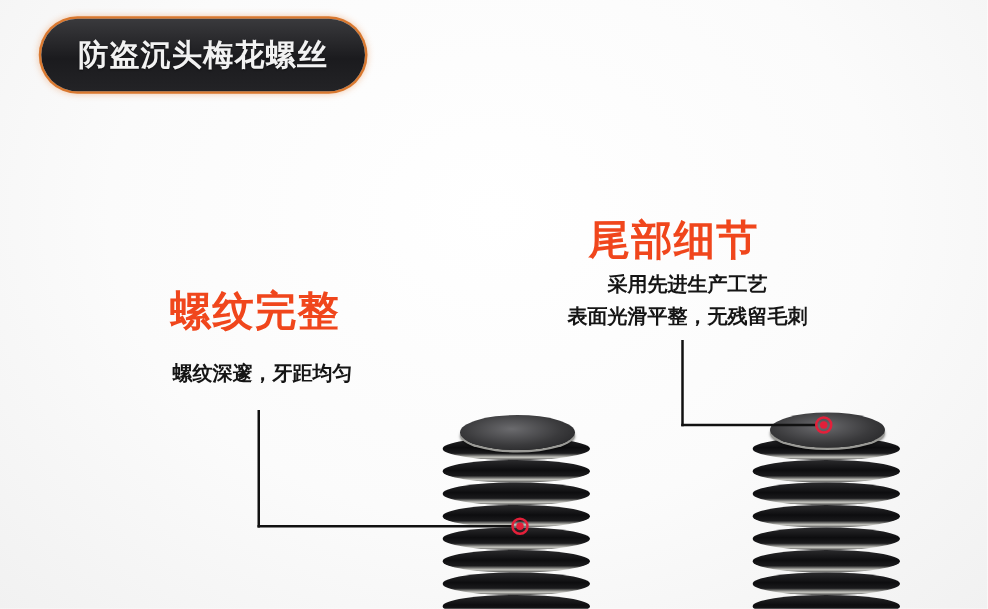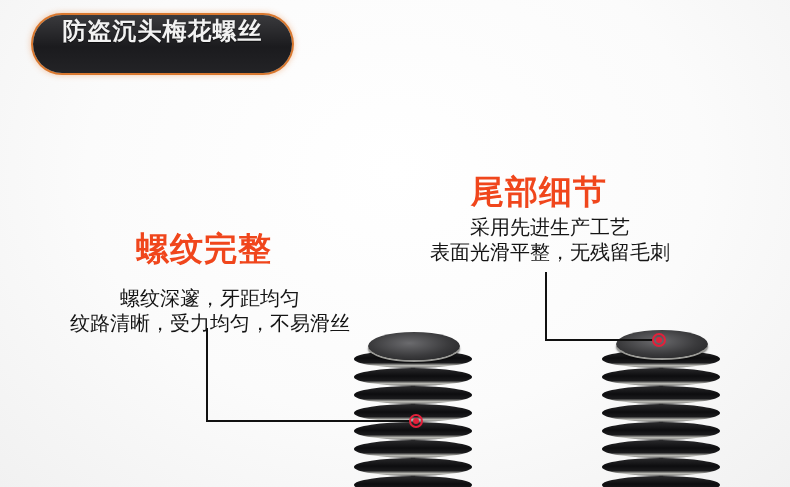--- a/index.html
+++ b/index.html
@@ -6,33 +6,33 @@
   body {
     width:790px; height:487px; position:relative; overflow:hidden;
     background: radial-gradient(ellipse at 50% 35%, #ffffff 0%, #fbfbfb 55%, #f1f1f1 100%);
     font-family: "DejaVu Sans", sans-serif;
   }
   .badge {
     position:absolute; left:33px; top:15px; width:259px; height:58px;
     border-radius:29px;
     background: linear-gradient(180deg,#3a3a3d 0%,#1b1b1e 55%,#232326 100%);
     box-shadow: 0 0 0 2px #d9782f, 0 0 6px 2px rgba(230,130,60,0.45);
-    display:flex; justify-content:center;
+    display:flex; align-items:center; justify-content:center;
   }
   .badge span {
     color:#f2f2f2; font-weight:bold; font-size:24px; letter-spacing:1px;
     text-shadow: 0 1px 1px rgba(0,0,0,0.6);
   }
   .heading {
     position:absolute; color:#f0461c; font-weight:bold; font-size:33px;
     letter-spacing:1px; white-space:nowrap;font-family:Liberation Serif, serif;
   }
   .desc {
-    position:absolute; color:#151515; font-size:20px; line-height:25px;
-    text-align:center; white-space:nowrap;
+    position:absolute; color:#151515; font-size:16px; line-height:25px;
+    text-align:center; white-space:nowrap;font-weight:bold;
   }
   .line { position:absolute; background:#111; }
   .marker {
     position:absolute; width:14px; height:14px; border-radius:50%;
     border:2px solid #e3203a; box-sizing:border-box;
     display:flex; align-items:center; justify-content:center;
   }
   .marker i { display:block; width:6px; height:6px; border-radius:50%; background:#e3203a; }
   .screw { position:absolute; overflow:hidden; }
   .cap {
@@ -48,21 +48,20 @@
 </head>
 <body>
 
 <div class="badge">
   <span>防盗沉头梅花螺丝</span>
 </div>
 
 <div class="heading" style="left:136px; top:227px;">螺纹完整</div>
 <div class="desc" style="left:48px; top:286px; width:324px;">
   <div>螺纹深邃，牙距均匀</div>
-  <div>纹路清晰，受力均匀，不易滑丝</div>
 </div>
 
 <div class="heading" style="left:471px; top:170px;">尾部细节</div>
 <div class="desc" style="left:410px; top:215px; width:280px;">
   <div>采用先进生产工艺</div>
   <div>表面光滑平整，无残留毛刺</div>
 </div>
 
 <div class="screw" style="left:354px; top:328px; width:118px; height:159px;">
   <div class="thread" style="top:22px;"></div>

